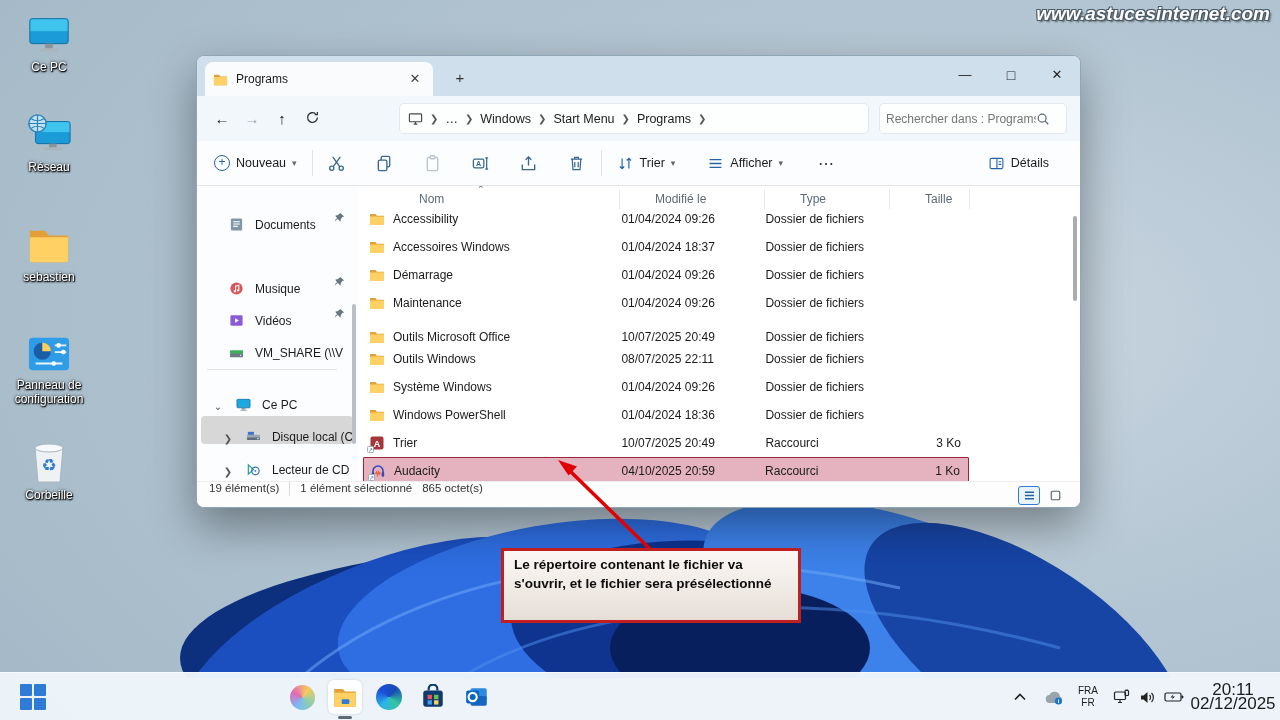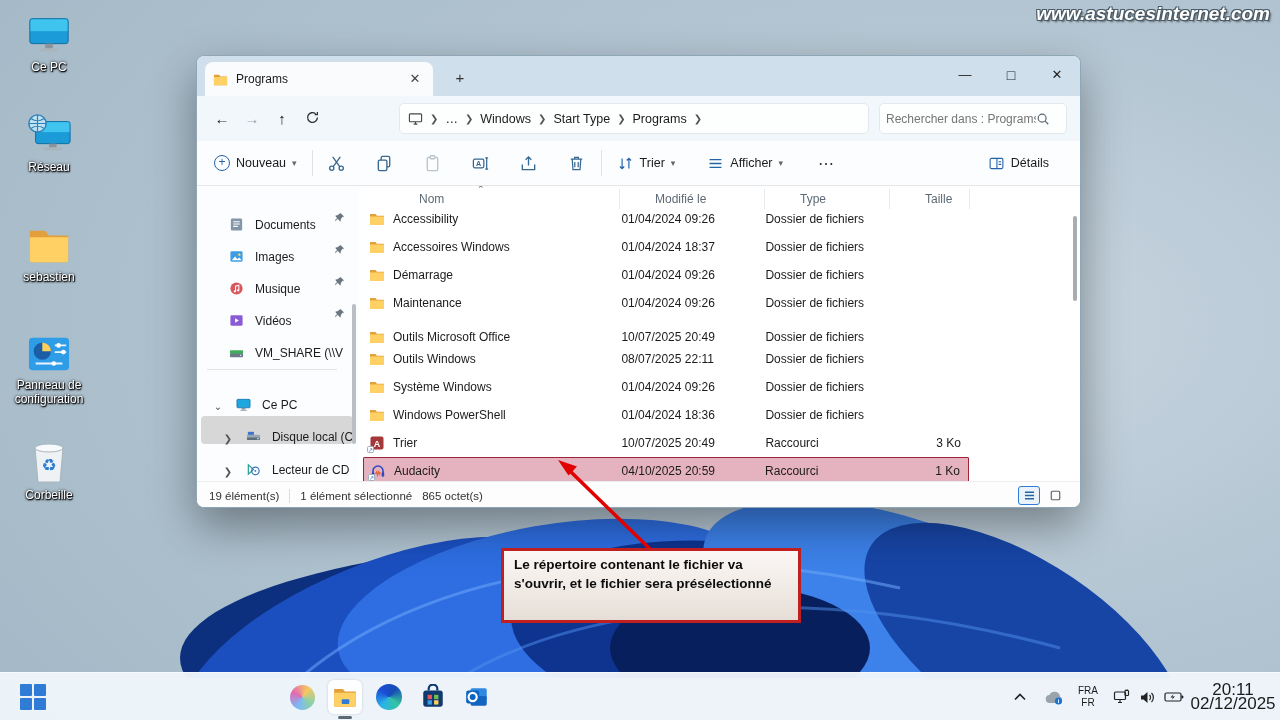--- a/index.html
+++ b/index.html
@@ -75,21 +75,21 @@
   .row .c-name { margin-left:8px; width:230px; white-space:nowrap; overflow:hidden; }
   .row .c-date { width:145px; }
   .row .c-type { width:125px; }
   .row .c-size { width:80px; text-align:right; padding-right:8px; }
   .row.sel { background:#e5b2bf; border:1.5px solid #9e2436; border-radius:1px; }
   .lnk { position:absolute; left:-2px; bottom:-2px; width:7px; height:7px; background:#fff; border:0.5px solid #9fb0bd;
     border-radius:1.5px; font-size:6px; line-height:6px; text-align:center; color:#1b62c4; }
   #mscroll { position:absolute; left:712px; top:30px; width:4px; height:85px; background:#a8adb2; border-radius:2px; }
 
   #statusbar { position:absolute; left:0; top:425px; width:100%; height:28px; background:#fdfdfd; border-top:1px solid #ededed;
-    display:flex; align-items:center; font-size:11.5px; color:#333; padding-left:12px; gap:10px; }
+    display:flex; align-items:flex-start; font-size:11.5px; color:#333; padding-left:12px; gap:10px; }
   .stsep { width:1px; height:14px; background:#d8dcdf; }
   .viewtgl { position:absolute; top:4px; width:22px; height:19px; display:flex; align-items:center; justify-content:center; border-radius:3px; }
   .viewtgl.on { background:#eaf3fb; border:1px solid #2e7cd6; }
   .viewtgl.off { border:1px solid transparent; }
 
   
   #callout { position:absolute; left:501px; top:548px; width:300px; height:75px; z-index:40;
     background:linear-gradient(180deg,#fbf7f5 0%, #efe9e4 60%, #e6ddd6 100%);
     border:3px solid #c01f1f; padding:4px 10px; }
   #callout .ctext { font-size:13.5px; font-weight:bold; color:#0d0d0d; line-height:19px; }
@@ -217,21 +217,21 @@
       <div id="addr">
         <svg width="15" height="15" viewBox="0 0 16 16" fill="none" stroke="#444" stroke-width="1.2">
           <rect x="1.5" y="3" width="13" height="8.5" rx="1"></rect>
             <path d="M6 14h4M8 11.5V14"></path>
         </svg>
         <span class="crumbsep">❯</span>
         <span>…</span>
         <span class="crumbsep">❯</span>
         <span>Windows</span>
         <span class="crumbsep">❯</span>
-        <span>Start Type</span>
+        <span>Start Menu</span>
         <span class="crumbsep">❯</span>
         <span>Programs</span>
         <span class="crumbsep">❯</span>
       </div>
       <div id="searchbox">
         <input type="text" placeholder="Rechercher dans : Programs" style="">
         <svg width="14" height="14" viewBox="0 0 16 16" fill="none" stroke="#5a6670" stroke-width="1.4">
           <circle cx="7" cy="7" r="4.5"></circle>
             <path d="M10.5 10.5L14 14"></path>
         </svg>
@@ -311,31 +311,20 @@
 
     <div id="body">
 
       <div id="sidebar">
         <div class="sitem" style="top:18px">
           <svg width="15" height="15" viewBox="0 0 16 16">
             <rect x="2" y="1.5" width="12" height="13" rx="1.5" fill="#8296a8"></rect>
               <path d="M4.5 5h7M4.5 7.5h7M4.5 10h5" stroke="#fff" stroke-width="1.1"></path>
           </svg>
           <span>Documents</span>
-          <svg class="pin" width="11" height="11" viewBox="0 0 12 12">
-            <path d="M7 1l4 4-1.9.4L7.6 7.6l-.7 2.9L4 7.4 1.6 9.8l-.7-.7L3.3 6.7 1.4 4l2.9-.7z" fill="#6b7680"></path>
-          </svg>
-        </div>
-        <div class="sitem" style="top:50px">
-          <svg width="15" height="15" viewBox="0 0 16 16">
-            <rect x="1.5" y="2.5" width="13" height="11" rx="1.5" fill="#3e9de5"></rect>
-              <path d="M3 12l3.5-4 2.5 3 2-2 2.5 3z" fill="#fff"></path>
-              <circle cx="11" cy="6" r="1.3" fill="#ffd96a"></circle>
-          </svg>
-          <span>Images</span>
           <svg class="pin" width="11" height="11" viewBox="0 0 12 12">
             <path d="M7 1l4 4-1.9.4L7.6 7.6l-.7 2.9L4 7.4 1.6 9.8l-.7-.7L3.3 6.7 1.4 4l2.9-.7z" fill="#6b7680"></path>
           </svg>
         </div>
         <div class="sitem" style="top:82px">
           <svg width="15" height="15" viewBox="0 0 16 16">
             <circle cx="8" cy="8" r="6.5" fill="#d9565a"></circle>
               <path d="M7 11V5.5l3.5-1V10" stroke="#fff" stroke-width="1.1" fill="none"></path>
             <circle cx="6.2" cy="11" r="1.2" fill="#fff"></circle>
               <circle cx="9.7" cy="10" r="1.2" fill="#fff"></circle>

